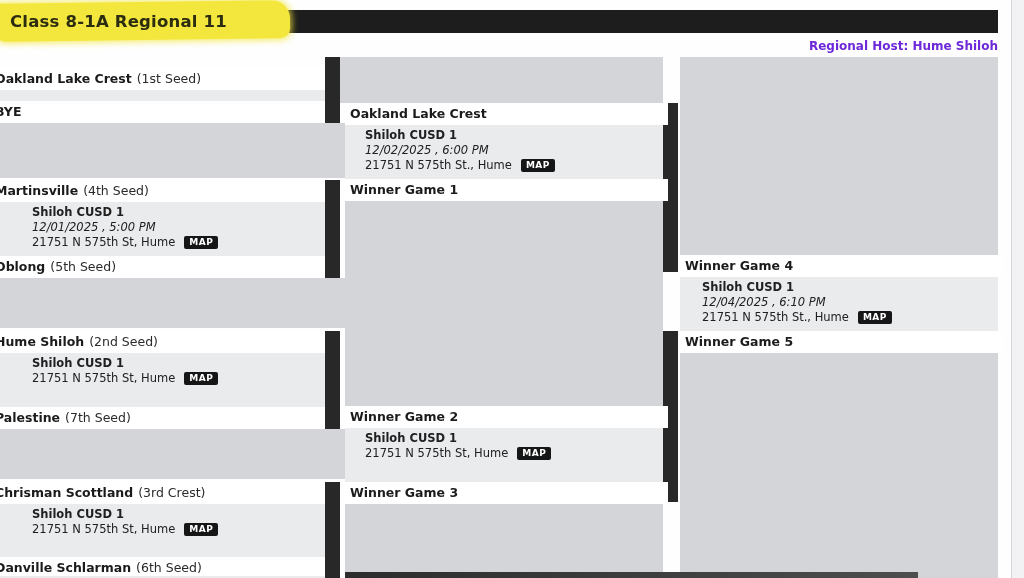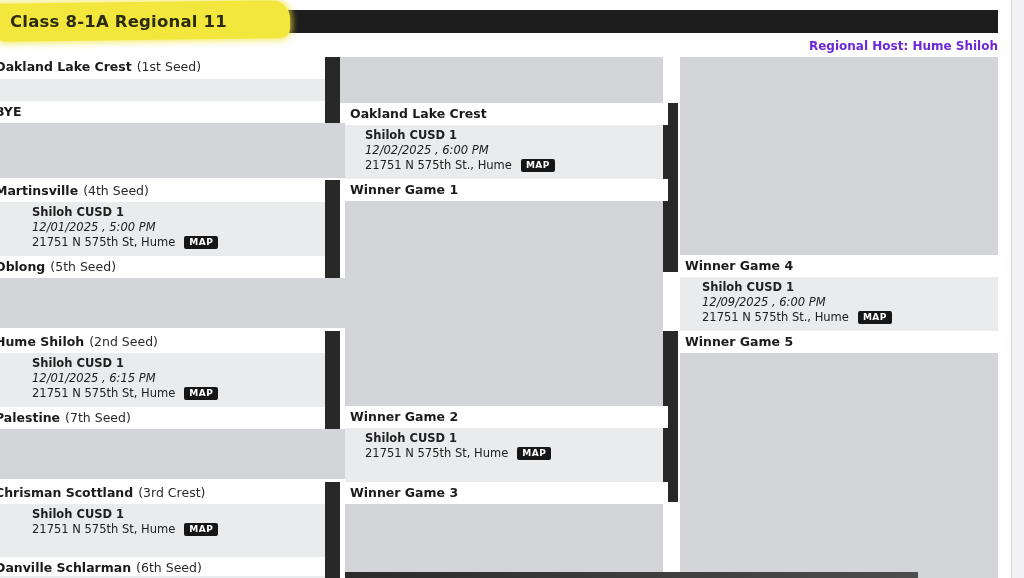--- a/index.html
+++ b/index.html
@@ -76,21 +76,21 @@
   <div class="block" style="left:680px;top:57px;width:318px;height:198px"></div>
   <div class="block" style="left:680px;top:353px;width:318px;height:225px"></div>
 
   <div class="bar" style="left:325px;top:57px;height:66px"></div>
   <div class="bar" style="left:325px;top:180px;height:98px"></div>
   <div class="bar" style="left:325px;top:331px;height:98px"></div>
   <div class="bar" style="left:325px;top:482px;height:96px"></div>
   <div class="bar" style="left:663px;top:103px;height:169px"></div>
   <div class="bar" style="left:663px;top:331px;height:171px"></div>
 
-  <div class="slot col-left" style="left:0;top:56px;width:325px">
+  <div class="slot col-left" style="left:0;top:68px;width:325px">
     <span class="team">Oakland Lake Crest</span><span class="seed">(1st Seed)</span>
   </div>
   <div class="slot col-left" style="left:0;top:101px;width:325px">
     <span class="team">BYE</span><span class="seed"></span>
   </div>
   <div class="slot col-left" style="left:0;top:180px;width:325px">
     <span class="team">Martinsville</span><span class="seed">(4th Seed)</span>
   </div>
   <div class="game" style="left:0;top:202px;width:325px;height:54px;padding-left:32px">
     <div class="venue">Shiloh CUSD 1</div>
@@ -98,21 +98,20 @@
     <div class="gaddr"><span>21751 N 575th St, Hume</span><span class="map">MAP</span></div>
   </div>
   <div class="slot col-left" style="left:0;top:256px;width:325px">
     <span class="team">Oblong</span><span class="seed">(5th Seed)</span>
   </div>
   <div class="slot col-left" style="left:0;top:331px;width:325px">
     <span class="team">Hume Shiloh</span><span class="seed">(2nd Seed)</span>
   </div>
   <div class="game" style="left:0;top:353px;width:325px;height:54px;padding-left:32px">
     <div class="venue">Shiloh CUSD 1</div>
-    <div class="gdate">12/01/2025 , 6:15 PM</div>
     <div class="gaddr"><span>21751 N 575th St, Hume</span><span class="map">MAP</span></div>
   </div>
   <div class="slot col-left" style="left:0;top:407px;width:325px">
     <span class="team">Palestine</span><span class="seed">(7th Seed)</span>
   </div>
   <div class="slot col-left" style="left:0;top:482px;width:325px">
     <span class="team">Chrisman Scottland</span><span class="seed">(3rd Crest)</span>
   </div>
   <div class="game" style="left:0;top:504px;width:325px;height:54px;padding-left:32px">
     <div class="venue">Shiloh CUSD 1</div>
@@ -142,21 +141,21 @@
   </div>
   <div class="slot" style="left:345px;top:482px;width:318px;padding-left:5px">
     <span class="team">Winner Game 3</span>
   </div>
 
   <div class="slot" style="left:680px;top:255px;width:318px;padding-left:5px">
     <span class="team">Winner Game 4</span>
   </div>
   <div class="game" style="left:680px;top:277px;width:318px;height:54px;padding-left:22px">
     <div class="venue">Shiloh CUSD 1</div>
-    <div class="gdate">12/09/2025 , 6:00 PM</div>
+    <div class="gdate">12/04/2025 , 6:10 PM</div>
     <div class="gaddr"><span>21751 N 575th St., Hume</span><span class="map">MAP</span></div>
   </div>
   <div class="slot" style="left:680px;top:331px;width:318px;padding-left:5px">
     <span class="team">Winner Game 5</span>
   </div>
 
   <div class="bottom-strip"></div>
   <div class="page-edge"></div>
 
 </div>

